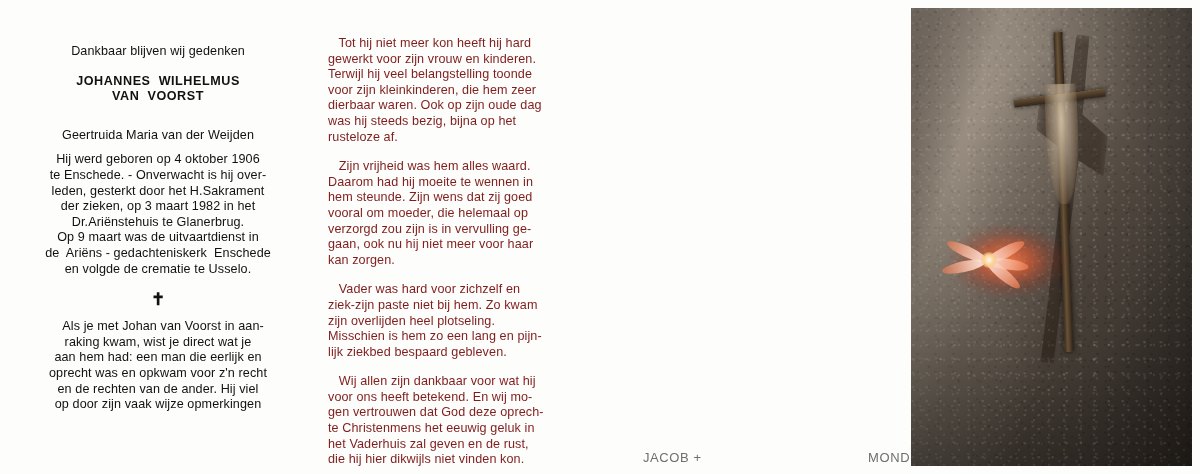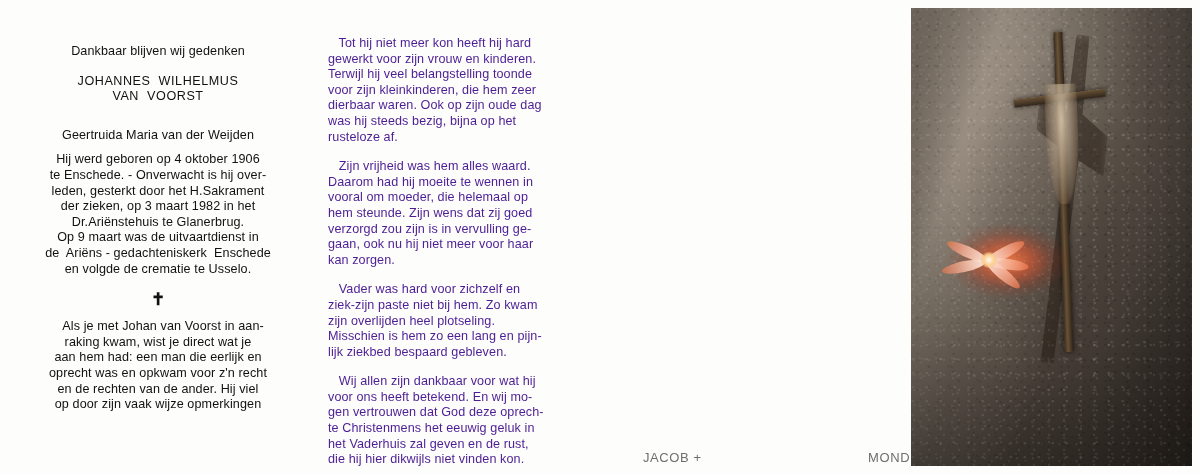--- a/index.html
+++ b/index.html
@@ -31,36 +31,36 @@
     padding: 44px 22px 10px 28px;
     box-sizing: border-box;
     color: #111;
   }
   .panel-mid {
     position: relative;
     width: 300px;
     height: 474px;
     padding: 36px 18px 17px 18px;
     box-sizing: border-box;
-    color: #4c1d95;
+    color: #7f1d1d;
   }
   .panel-gap {
     flex: 1 1 auto;
     height: 474px;
     position: relative;
   }
 
   .ln {
     font-size: 12.6px;
     line-height: 15.6px;
     letter-spacing: 0.1px;
     white-space: pre;
   }
   .center { text-align: center; }
-  .bold { font-weight: normal; letter-spacing: 0.55px; }
+  .bold { font-weight: bold; letter-spacing: 0.55px; }
   .sp-sm { height: 9px; }
   .sp-md { height: 14px; }
 
   .cross-glyph {
     text-align: center;
     font-size: 17px;
     line-height: 18px;
     font-weight: bold;
     color: #111;
     margin: 14px 0 10px 0;
@@ -276,22 +276,22 @@
       <div class="ln">dierbaar waren. Ook op zijn oude dag</div>
       <div class="ln">was hij steeds bezig, bijna op het</div>
       <div class="ln">rusteloze af.</div>
     </div>
 
     <div class="sp-md"></div>
 
     <div class="para">
       <div class="ln">   Zijn vrijheid was hem alles waard.</div>
       <div class="ln">Daarom had hij moeite te wennen in</div>
+      <div class="ln">hem steunde. Zijn wens dat zij goed</div>
       <div class="ln">vooral om moeder, die helemaal op</div>
-      <div class="ln">hem steunde. Zijn wens dat zij goed</div>
       <div class="ln">verzorgd zou zijn is in vervulling ge-</div>
       <div class="ln">gaan, ook nu hij niet meer voor haar</div>
       <div class="ln">kan zorgen.</div>
     </div>
 
     <div class="sp-md"></div>
 
     <div class="para">
       <div class="ln">   Vader was hard voor zichzelf en</div>
       <div class="ln">ziek-zijn paste niet bij hem. Zo kwam</div>

